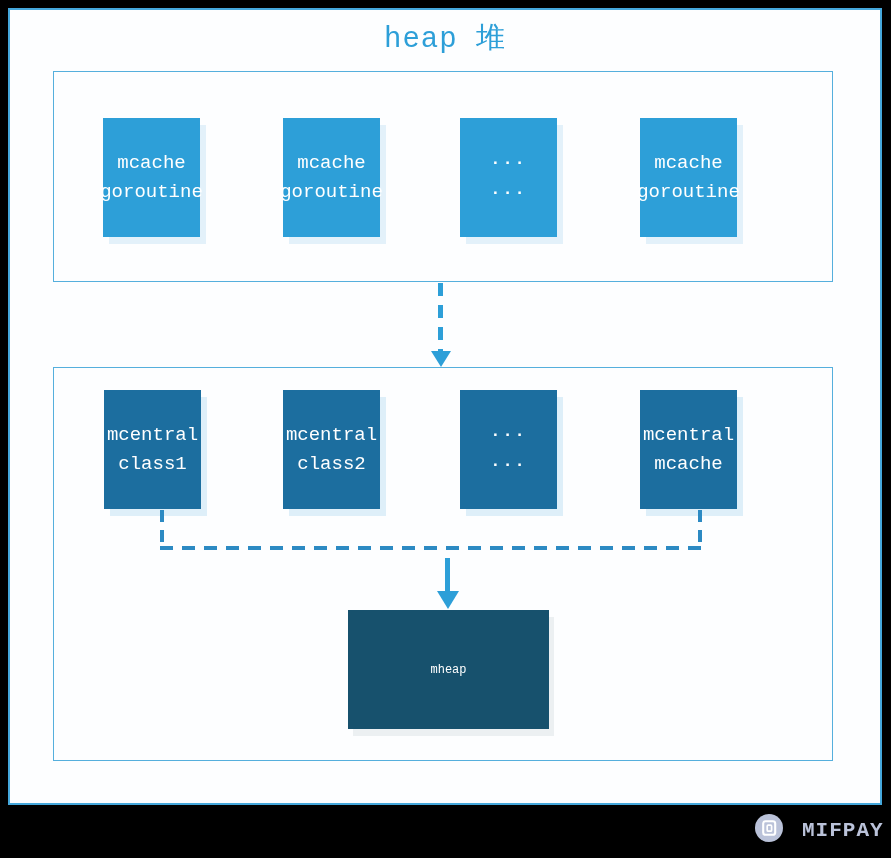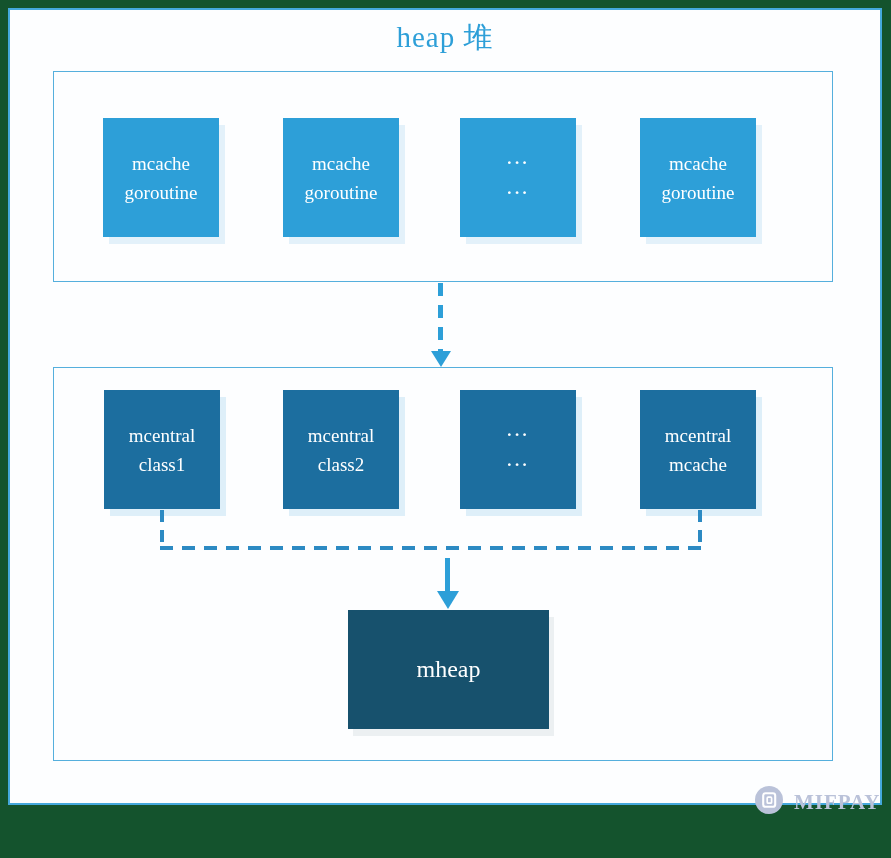--- a/index.html
+++ b/index.html
@@ -1,21 +1,21 @@
 <!DOCTYPE html>
 <html><head>
 <meta charset="utf-8">
 <style>
   html, body { margin: 0; padding: 0; background: #ffffff; }
   .canvas {
     position: relative;
     width: 891px;
     height: 858px;
-    background: #14532d;
-    font-family: Liberation Serif, serif;
+    background: #000000;
+    font-family: Liberation Mono, monospace;
     overflow: hidden;
   }
   .outer-frame {
     position: absolute;
     left: 8px; top: 8px;
     width: 870px; height: 793px;
     border: 2px solid #45A8DC;
     background: #fdfeff;
   }
   .diagram-title {
@@ -29,21 +29,21 @@
   }
   .section {
     position: absolute;
     border: 1px solid #55AFDD;
     background: #fdfeff;
   }
   .section.top    { left: 53px; top: 71px;  width: 778px; height: 209px; }
   .section.bottom { left: 53px; top: 367px; width: 778px; height: 392px; }
   .box {
     position: absolute;
-    width: 116px; height: 119px;
+    width: 97px; height: 119px;
     display: flex;
     flex-direction: column;
     align-items: center;
     justify-content: center;
     text-align: center;
     color: #ffffff;
     font-size: 19px;
     line-height: 29px;
   }
   .box.cache   { background: #2D9FD8; box-shadow: 6px 7px 0 rgba(151,205,235,0.25); }
@@ -94,29 +94,29 @@
   }
   .mheap-box {
     position: absolute;
     left: 348px; top: 610px;
     width: 201px; height: 119px;
     background: #17516D;
     display: flex;
     align-items: center;
     justify-content: center;
     color: #ffffff;
-    font-size: 24px;
+    font-size: 12px;
     box-shadow: 5px 7px 0 rgba(160,175,185,0.18);
   }
   .watermark {
     position: absolute;
-    left: 754px; top: 785px;
+    left: 754px; top: 813px;
     display: flex;
     align-items: center;
-    gap: 10px;
+    gap: 18px;
   }
   .watermark-text {
     color: #BAC2D9;
     font-size: 21px;
     font-weight: bold;
     letter-spacing: 1px;
   }
 </style>
 </head>
 <body>

